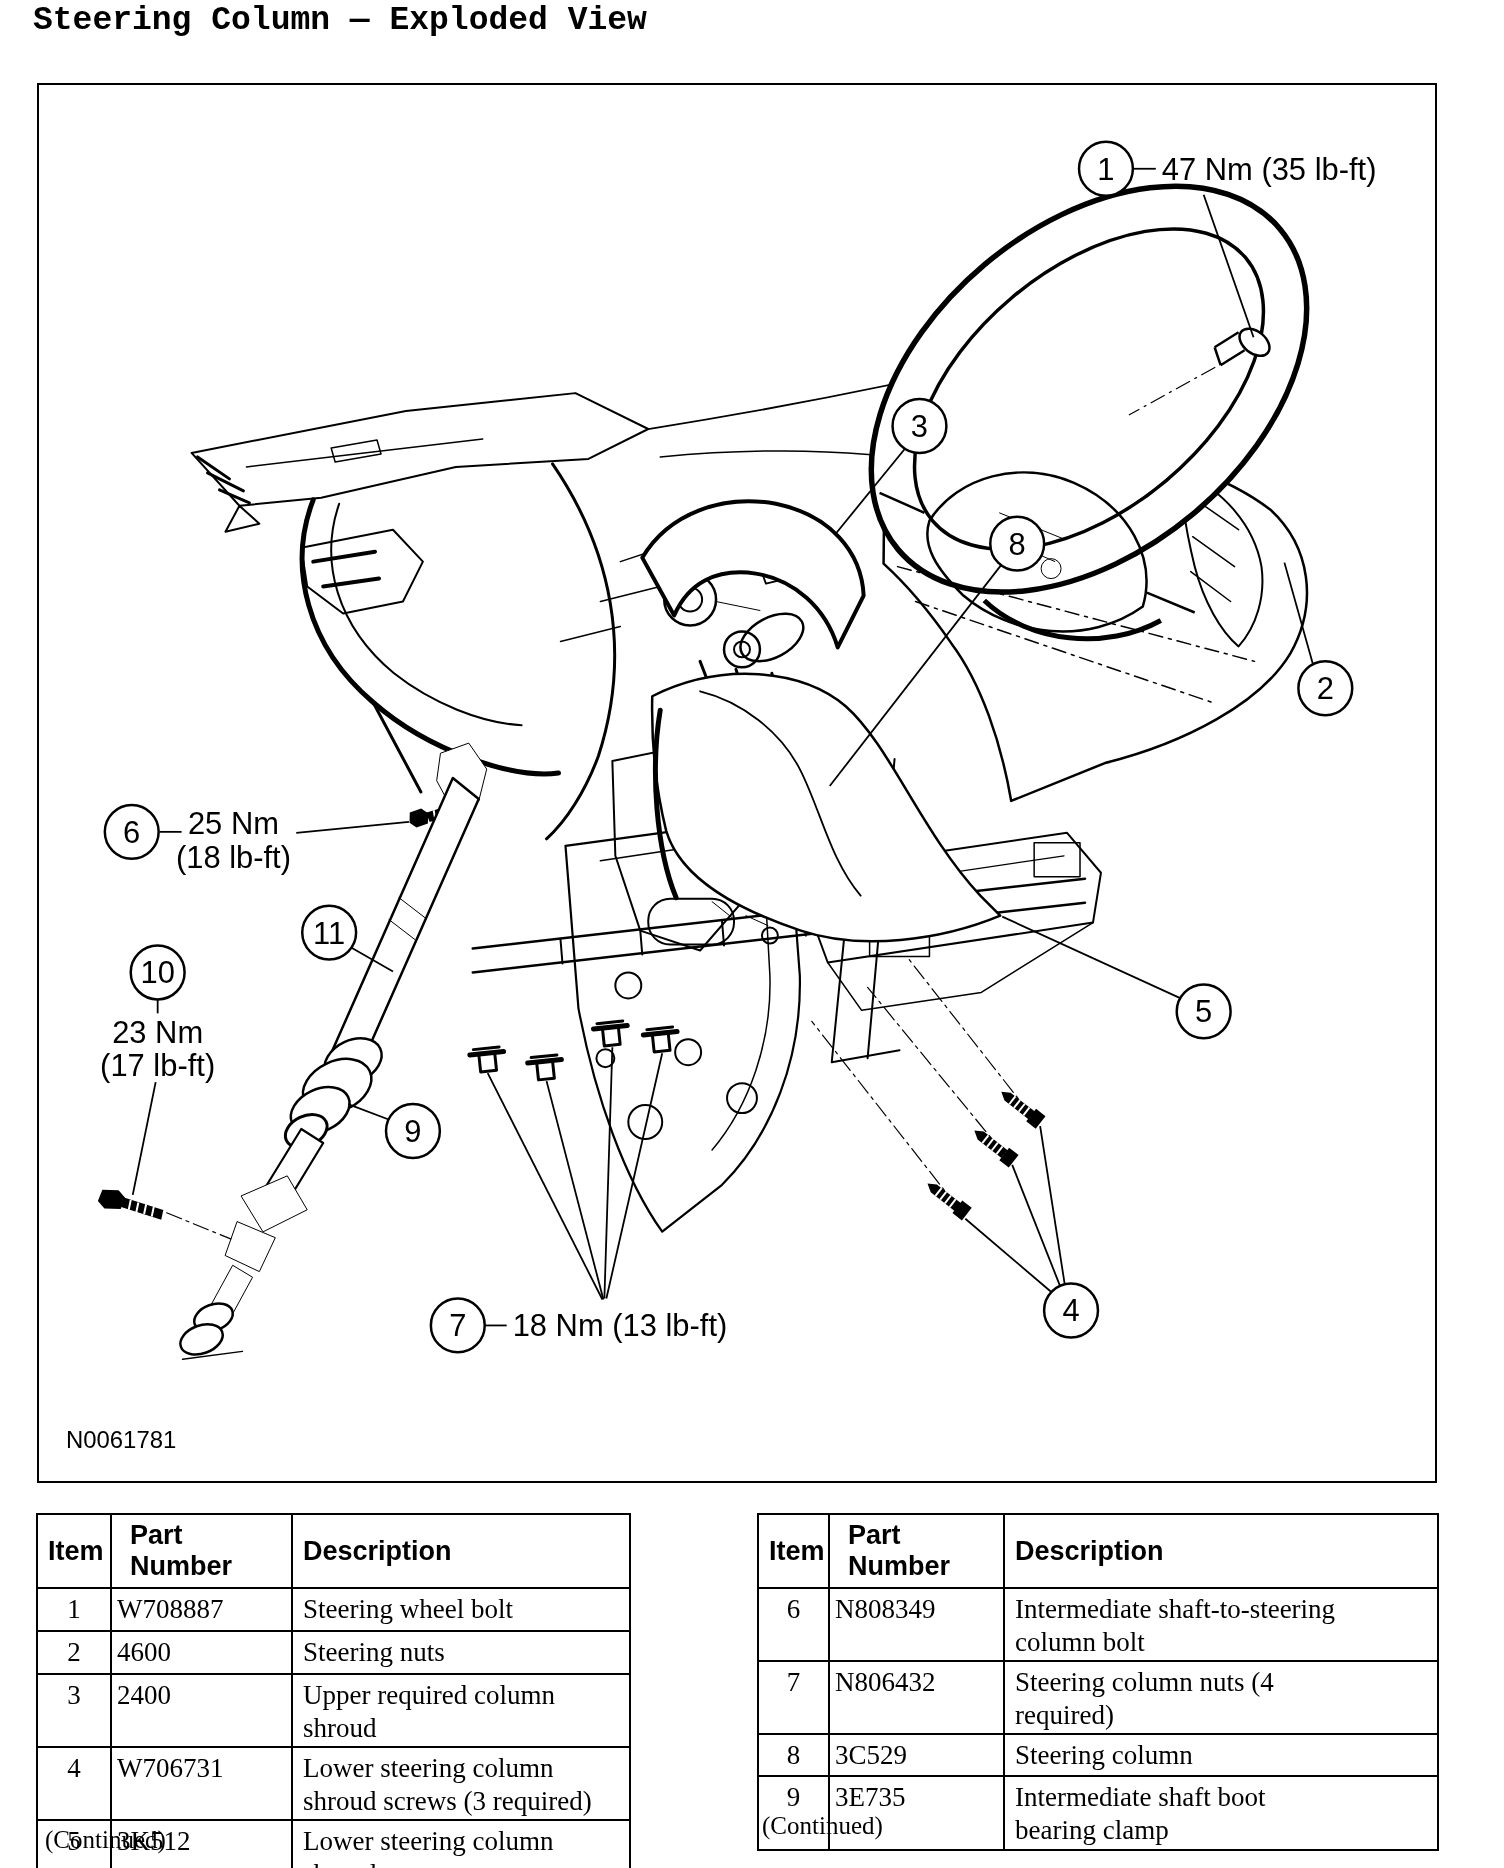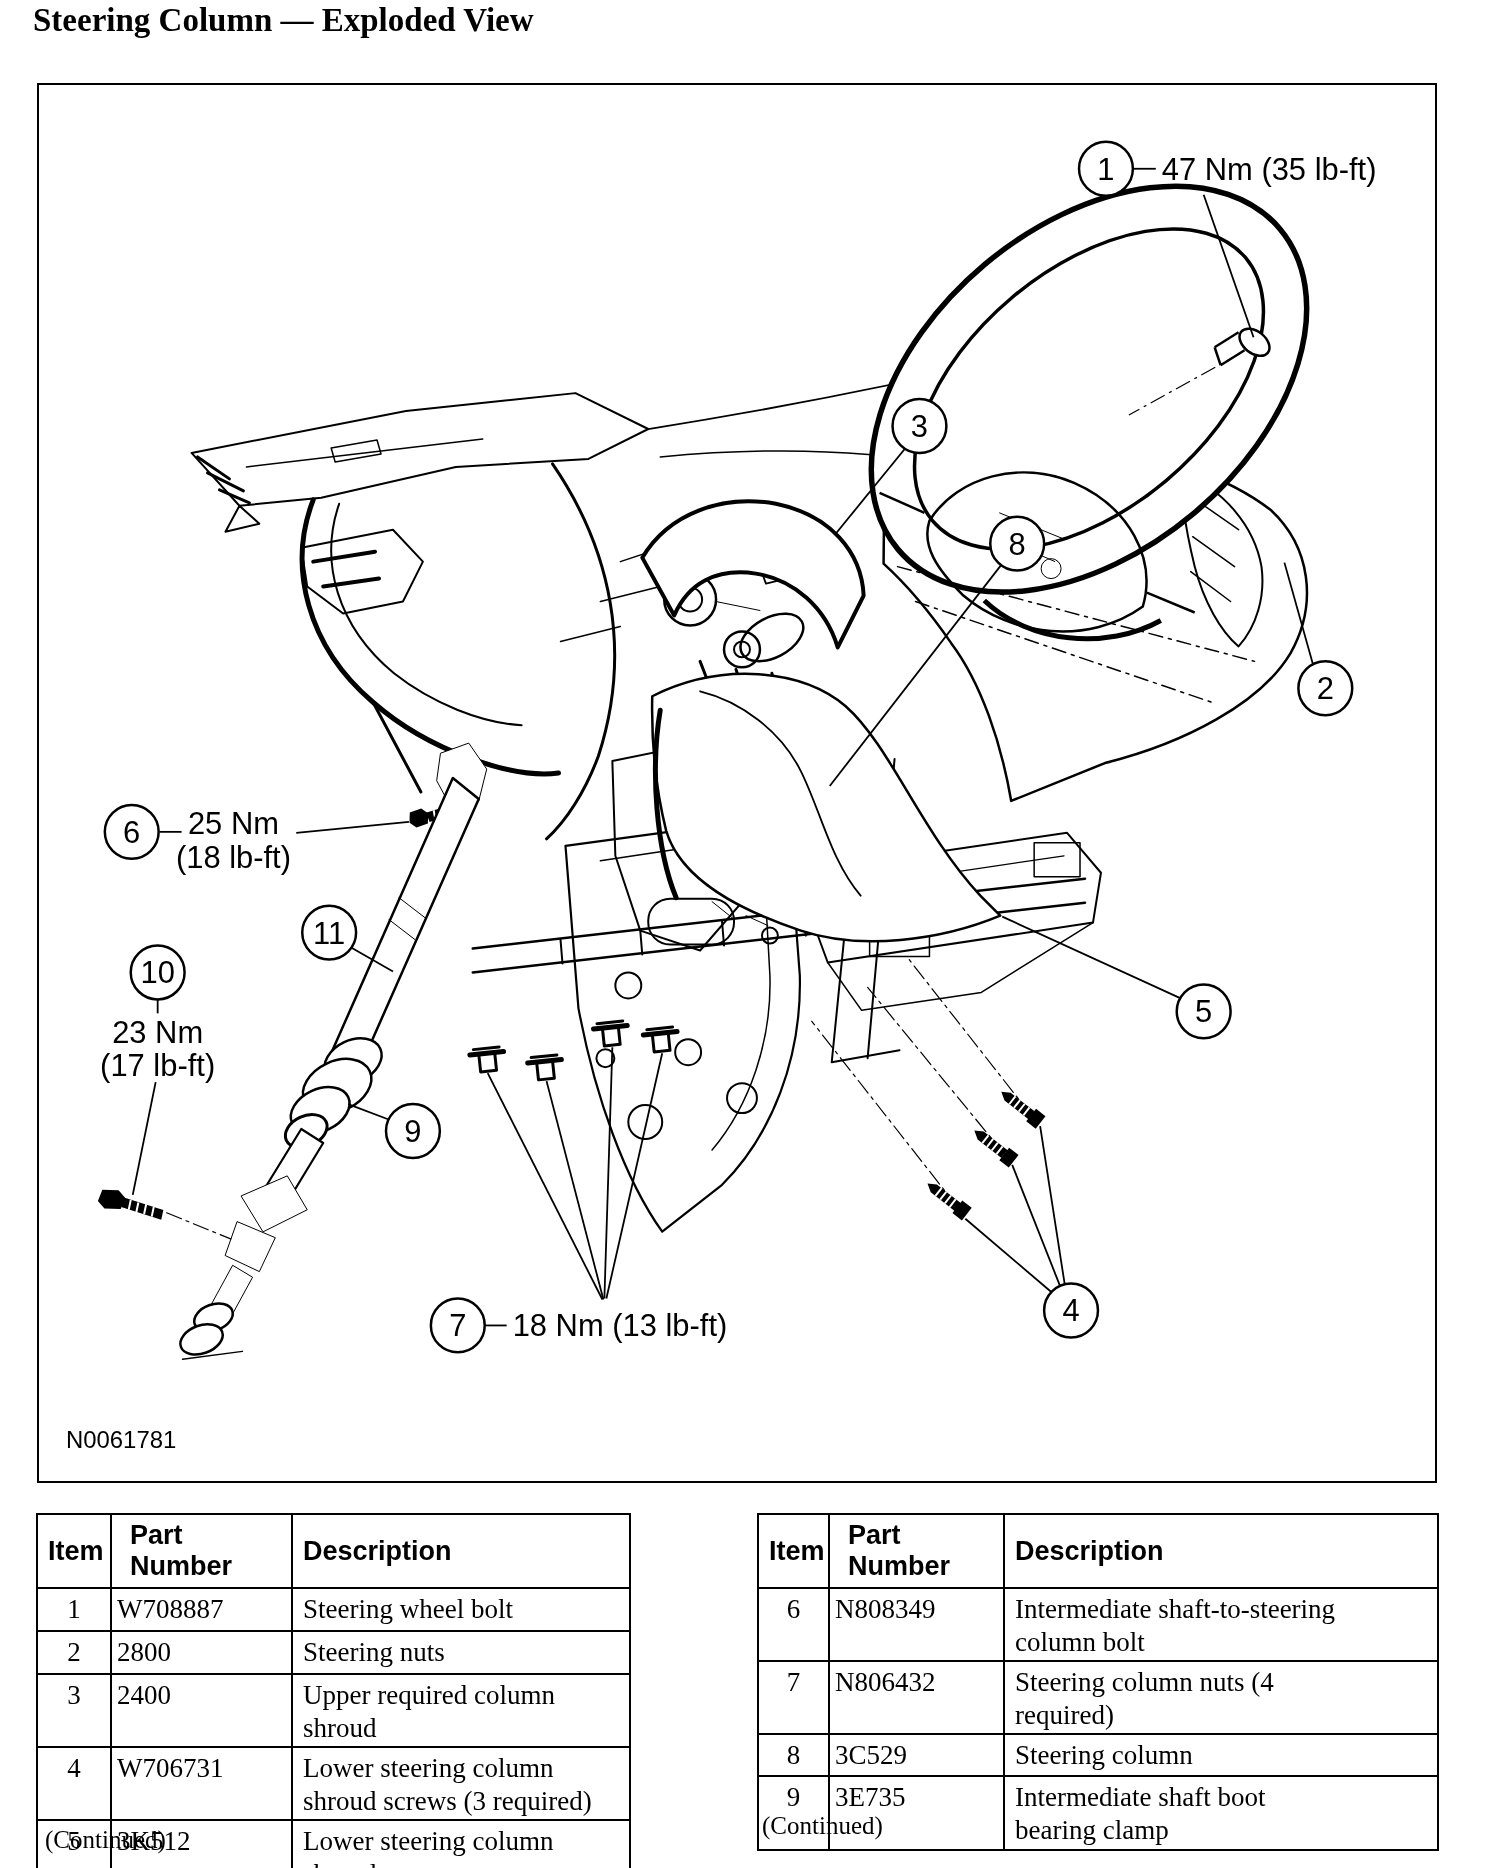--- a/index.html
+++ b/index.html
@@ -1,17 +1,17 @@
 <!DOCTYPE html>
 <html><head>
 <meta charset="utf-8">
 <style>
   html,body { margin:0; padding:0; background:#fff; }
   body { width:1504px; height:1868px; position:relative; font-family:"Liberation Sans",sans-serif; color:#000; }
-  .page-title { position:absolute; left:33px; top:2px; font-size:33px; font-weight:bold; font-family:Liberation Serif, serif; }
+  .page-title { position:absolute; left:33px; top:2px; font-size:33px; font-weight:bold; font-family:Liberation Mono, monospace; }
   .figure-box { position:absolute; left:37px; top:83px; width:1400px; height:1400px; border:2px solid #000; box-sizing:border-box; background:#fff; }
   .figure-box svg { display:block; width:100%; height:100%; }
   text { font-family:"Liberation Sans",sans-serif; fill:#000; }
   table { border-collapse:collapse; table-layout:fixed; position:absolute; background:#fff; }
   #table-left  { left:36px;  top:1513px; width:593px; }
   #table-right { left:757px; top:1513px; width:680px; }
   th,td { border:2px solid #000; overflow:hidden; }
   th { font:bold 27px "Liberation Sans",sans-serif; text-align:left; padding:5px 6px 5px 10px; height:32px; box-sizing:content-box; }
   td { font:27px "Liberation Serif",serif; vertical-align:top; padding-top:4px; line-height:33px; }
   td.item { text-align:center; }
@@ -285,21 +285,21 @@
     </tr>
   </thead>
   <tbody id="tbody-left">
       <tr style="height: 43px;">
         <td class="item">1</td>
         <td class="part">W708887</td>
         <td class="desc">Steering wheel bolt</td>
       </tr>
       <tr style="height: 43px;">
         <td class="item">2</td>
-        <td class="part">2800</td>
+        <td class="part">4600</td>
         <td class="desc">Steering nuts</td>
       </tr>
       <tr style="height: 43px;">
         <td class="item">3</td>
         <td class="part">2400</td>
         <td class="desc">Upper required column shroud</td>
       </tr>
       <tr style="height: 70px;">
         <td class="item">4</td>
         <td class="part">W706731</td>

